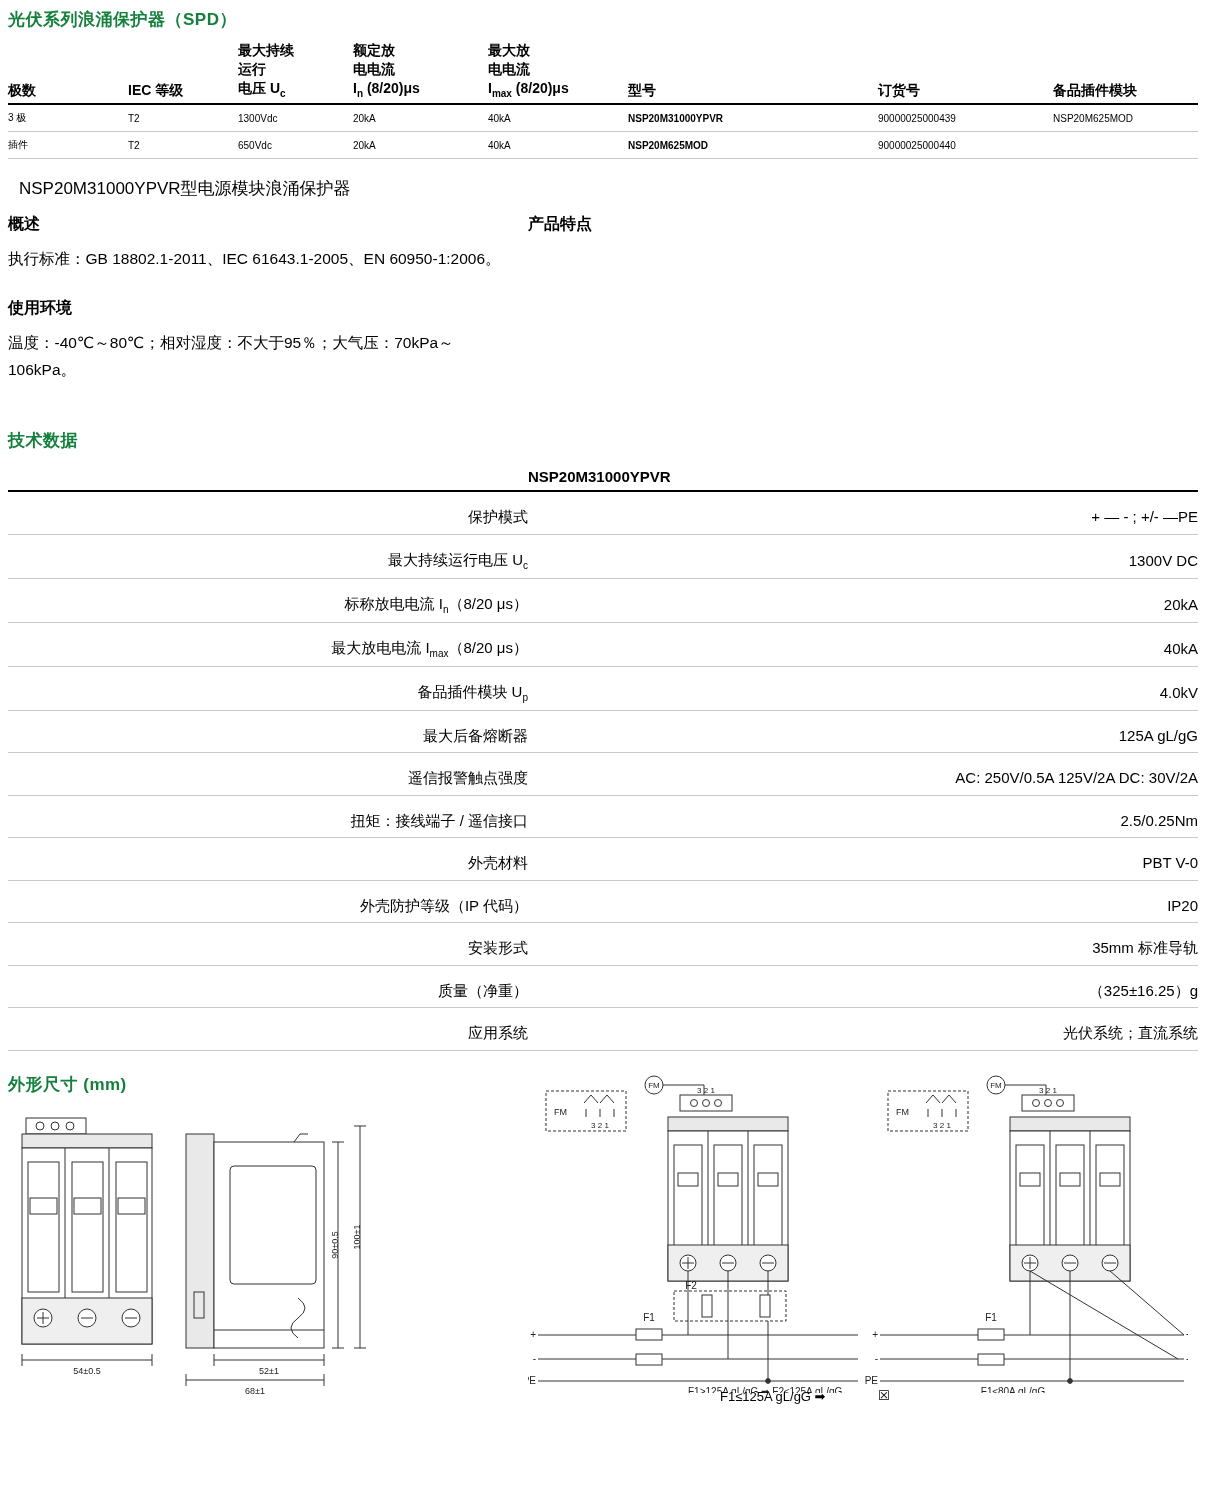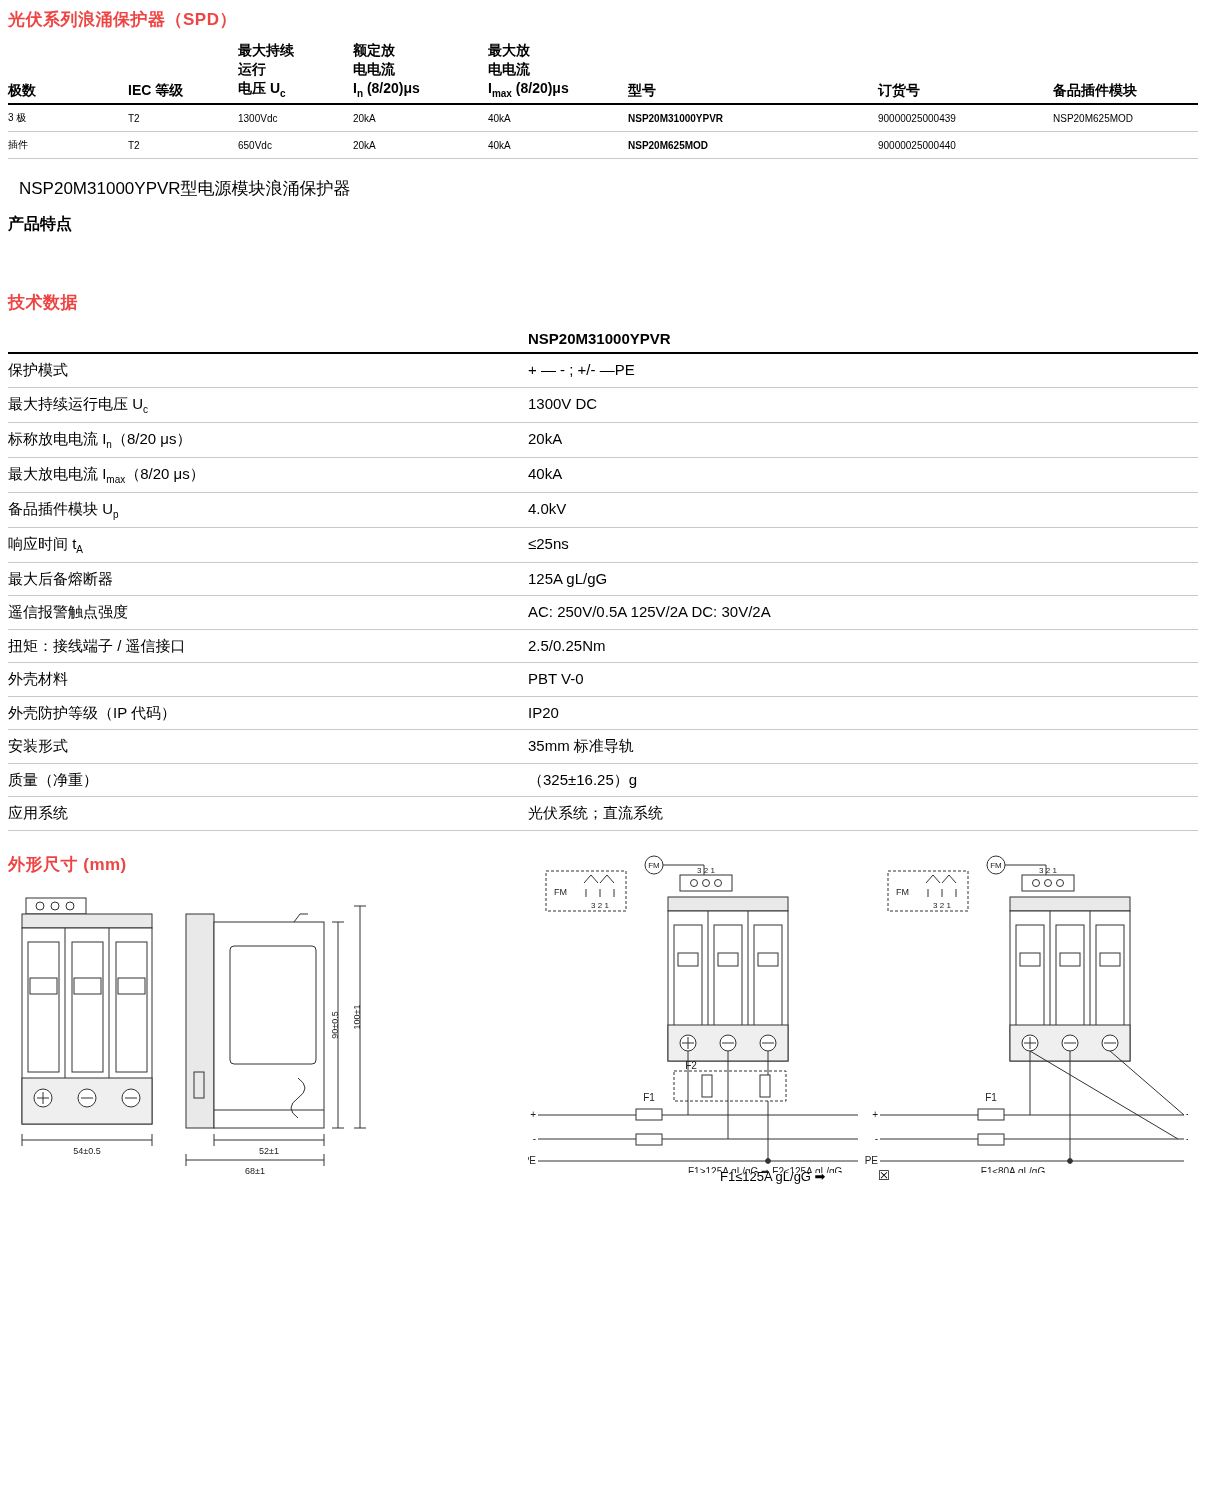--- a/index.html
+++ b/index.html
@@ -10,21 +10,21 @@
     background: #ffffff;
     font-family: "Liberation Sans", "DejaVu Sans", sans-serif;
     color: #000000;
     font-size: 15px;
     position: relative;
     overflow: hidden;
   }
   .page { padding: 8px 8px 0 8px; position: relative; }
 
   .section-title-blue {
-    color: #ef4444;
+    color: #15803d;
     font-weight: bold;
     font-size: 17px;
     letter-spacing: 0.5px;
   }
 
   
   table.top-table {
     width: 100%;
     border-collapse: collapse;
     margin-top: 10px;
@@ -82,24 +82,25 @@
     font-size: 15px;
   }
   table.tech th {
     text-align: left;
     font-weight: bold;
     padding: 4px 0 5px 0;
     border-bottom: 2px solid #000;
     font-size: 15px;
   }
   table.tech td {
-    padding: 5px 0 5px 0;
+    padding: 14px 0 5px 0;
     border-bottom: 1px solid #c9c9c9;
     font-size: 15px;
     line-height: 1.5;
+    text-align: right;
   }
   table.tech td.label { width: 520px; }
 
   
   .figures {
     display: flex;
     margin-top: 22px;
   }
   .fig-left { width: 520px; }
   .fig-right { flex: 1; }
@@ -159,20 +160,26 @@
         <td class="model">NSP20M625MOD</td>
         <td>90000025000440</td>
         <td></td>
       </tr>
     </tbody>
   </table>
 
   <h2 class="model-head">NSP20M31000YPVR型电源模块浪涌保护器</h2>
 
   <div class="two-col">
+    <div class="col-left">
+      <div class="blk-title">概述</div>
+      <p class="para">执行标准：GB 18802.1-2011、IEC 61643.1-2005、EN 60950-1:2006。</p>
+      <div class="blk-title second">使用环境</div>
+      <p class="para">温度：-40℃～80℃；相对湿度：不大于95％；大气压：70kPa～106kPa。</p>
+    </div>
     <div class="col-right">
       <div class="blk-title">产品特点</div>
     </div>
   </div>
 
   <div class="tech-wrap">
     <div class="section-title-blue">技术数据</div>
     <table class="tech">
       <thead>
         <tr>
@@ -193,24 +200,20 @@
             <td class="label"><span>标称放电电流 I</span><sub style="font-size: 10px;">n</sub><span>（8/20 μs）</span></td>
             <td>20kA</td>
           </tr>
           <tr>
             <td class="label"><span>最大放电电流 I</span><sub style="font-size: 10px;">max</sub><span>（8/20 μs）</span></td>
             <td>40kA</td>
           </tr>
           <tr>
             <td class="label"><span>备品插件模块 U</span><sub style="font-size: 10px;">p</sub></td>
             <td>4.0kV</td>
-          </tr>
-          <tr>
-            <td class="label"><span>响应时间 t</span><sub style="font-size: 10px;">A</sub></td>
-            <td>≤25ns</td>
           </tr>
           <tr>
             <td class="label"><span>最大后备熔断器</span></td>
             <td>125A gL/gG</td>
           </tr>
           <tr>
             <td class="label"><span>遥信报警触点强度</span></td>
             <td>AC: 250V/0.5A 125V/2A DC: 30V/2A</td>
           </tr>
           <tr>

